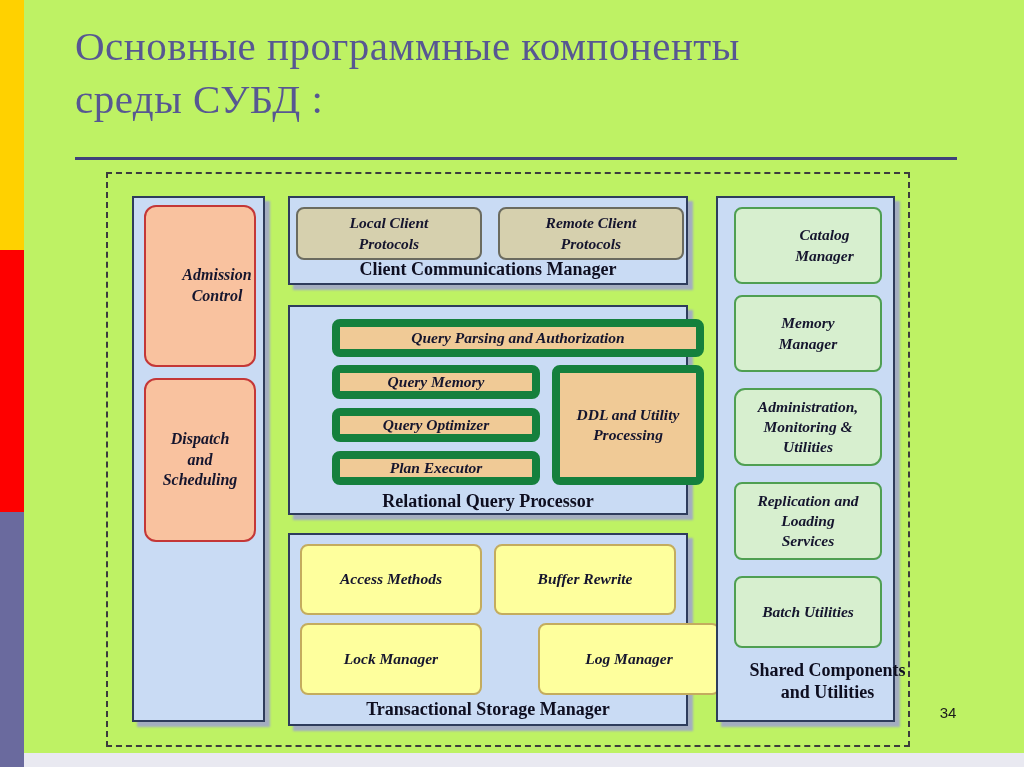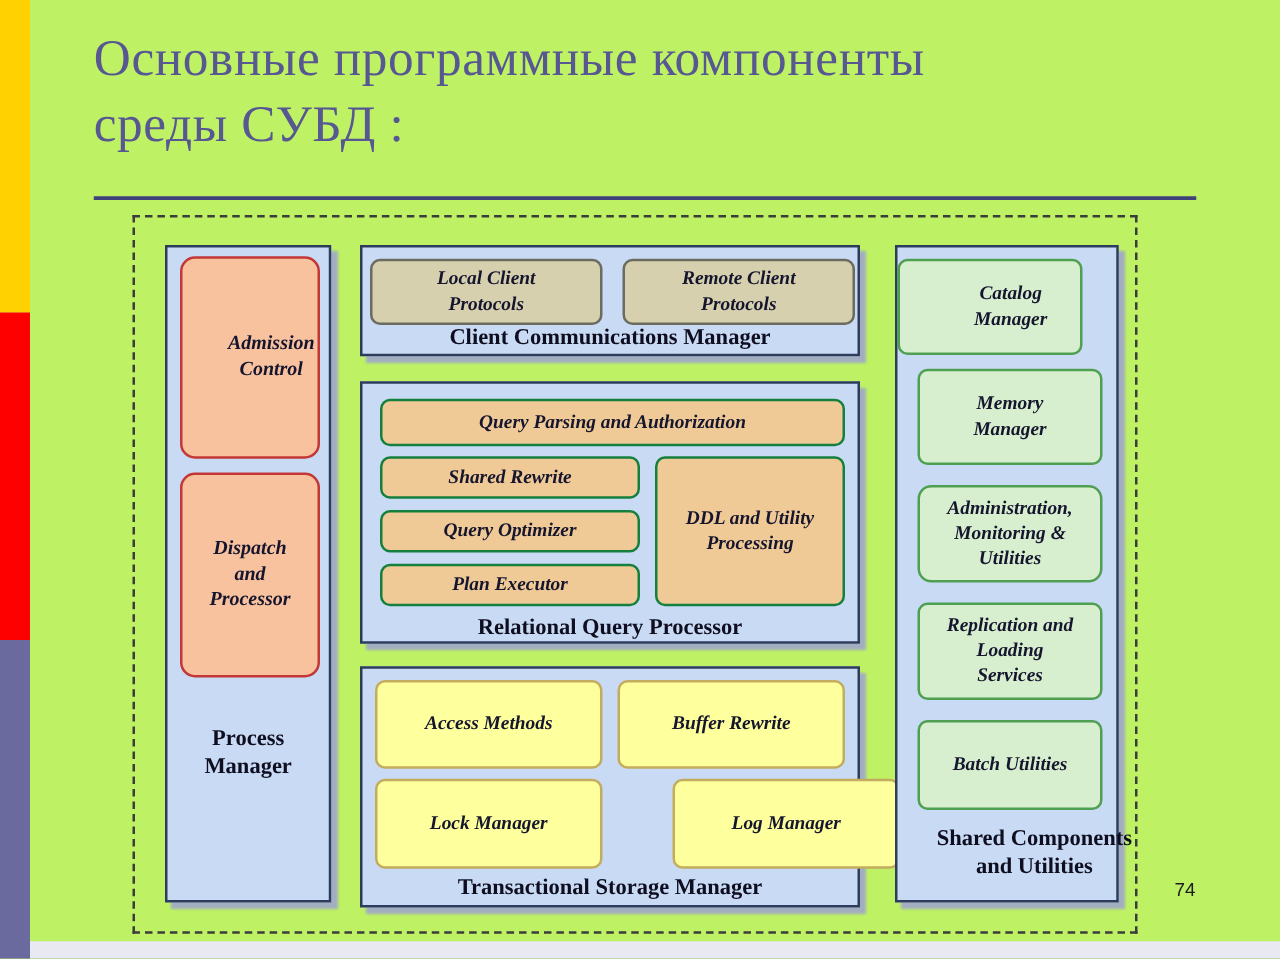--- a/index.html
+++ b/index.html
@@ -32,21 +32,21 @@
     font-weight:bold;color:#0E0E20;font-size:18px;line-height:1.2;
   }
   
   .box{
     position:absolute;display:flex;align-items:center;justify-content:center;
     text-align:center;font-style:italic;font-weight:bold;color:#15152E;
     font-size:15.5px;line-height:1.3;padding:2px 8px;box-sizing:border-box;border-radius:8px;
   }
   .box-salmon{background:var(--box-salmon,#F9C29F);border:2px solid #C43737;border-radius:12px;font-size:16px;}
   .box-khaki{background:var(--box-khaki,#D6D0AE);border:2px solid #6B6B5F;}
-  .box-tan{background:var(--box-tan,#F0CA96);border:2px solid #15803d;}
+  .box-tan{background:var(--box-tan,#F0CA96);border:8px solid #15803d;margin-left:28px;}
   .box-yellow{background:var(--box-yellow,#FEFF9D);border:2px solid #C4AC5E;}
   .box-green{background:var(--box-green,#D7EFCF);border:2px solid #4F9F52;}
   .page-number{
     position:absolute;left:930px;top:704px;width:36px;text-align:center;
     font-family:"Liberation Sans", sans-serif;font-size:15px;color:#1c1c1c;
   }
 </style>
 </head>
 <body>
 
@@ -63,41 +63,40 @@
   </div>
   <div class="title-rule"></div>
 
   <div class="frame"></div>
 
   <div class="panel" style="left:132px;top:196px;width:133px;height:526px;">
     <div class="box box-salmon" style="left:10px;top:7px;width:112px;height:162px;padding-left:42px;">
       <span>Admission Control</span>
     </div>
     <div class="box box-salmon" style="left:10px;top:180px;width:112px;height:164px;">
-      <span style="max-width:78px;display:inline-block;">Dispatch and Processor</span>
+      <span style="max-width:78px;display:inline-block;">Dispatch and Scheduling</span>
     </div>
-    <div class="panel-label" style="top:382px;">Process Manager</div>
   </div>
 
   <div class="panel" style="left:288px;top:196px;width:400px;height:89px;">
     <div class="box box-khaki" style="left:6px;top:9px;width:186px;height:53px;">
       <span style="max-width:110px;display:inline-block;">Local Client Protocols</span>
     </div>
     <div class="box box-khaki" style="left:208px;top:9px;width:186px;height:53px;">
       <span style="max-width:120px;display:inline-block;">Remote Client Protocols</span>
     </div>
     <div class="panel-label" style="top:61px;">Client Communications Manager</div>
   </div>
 
   <div class="panel" style="left:288px;top:305px;width:400px;height:210px;">
     <div class="box box-tan" style="left:14px;top:12px;width:372px;height:38px;">
       <span>Query Parsing and Authorization</span>
     </div>
     <div class="box box-tan" style="left:14px;top:58px;width:208px;height:34px;">
-      <span>Shared Rewrite</span>
+      <span>Query Memory</span>
     </div>
     <div class="box box-tan" style="left:14px;top:101px;width:208px;height:34px;">
       <span>Query Optimizer</span>
     </div>
     <div class="box box-tan" style="left:14px;top:144px;width:208px;height:34px;">
       <span>Plan Executor</span>
     </div>
     <div class="box box-tan" style="left:234px;top:58px;width:152px;height:120px;">
       <span style="max-width:112px;display:inline-block;">DDL and Utility Processing</span>
     </div>
@@ -114,33 +113,33 @@
     <div class="box box-yellow" style="left:10px;top:88px;width:182px;height:72px;">
       <span>Lock Manager</span>
     </div>
     <div class="box box-yellow" style="left:204px;top:88px;width:182px;height:72px;margin-left:44px;">
       <span>Log Manager</span>
     </div>
     <div class="panel-label" style="top:164px;">Transactional Storage Manager</div>
   </div>
 
   <div class="panel" style="left:716px;top:196px;width:179px;height:526px;">
-    <div class="box box-green" style="left:0;top:9px;width:148px;height:77px;padding-left:41px;">
+    <div class="box box-green" style="left:16px;top:9px;width:148px;height:77px;padding-left:41px;">
       <span style="max-width:90px;display:inline-block;">Catalog Manager</span>
     </div>
     <div class="box box-green" style="left:16px;top:97px;width:148px;height:77px;">
       <span style="max-width:90px;display:inline-block;">Memory Manager</span>
     </div>
     <div class="box box-green" style="left:16px;top:190px;width:148px;height:78px;border-radius:11px;">
       <span>Administration, Monitoring &amp; Utilities</span>
     </div>
     <div class="box box-green" style="left:16px;top:284px;width:148px;height:78px;">
       <span style="max-width:104px;display:inline-block;">Replication and Loading Services</span>
     </div>
     <div class="box box-green" style="left:16px;top:378px;width:148px;height:72px;">
       <span>Batch Utilities</span>
     </div>
     <div class="panel-label" style="top:462px;padding-left:22px;">Shared Components and Utilities</div>
   </div>
 
-  <div class="page-number">74</div>
+  <div class="page-number">34</div>
 
 </div>
 
 </body></html>

